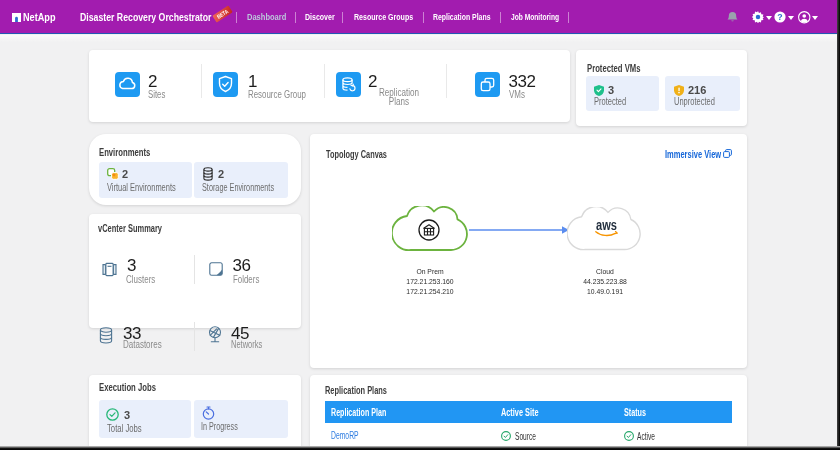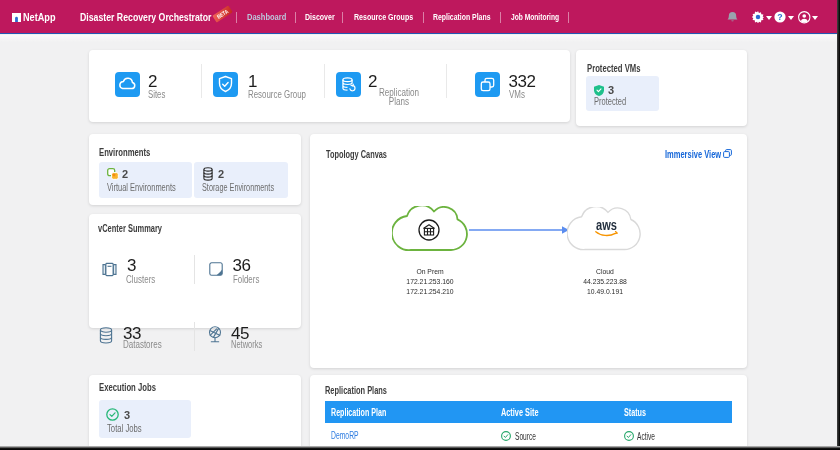--- a/index.html
+++ b/index.html
@@ -9,21 +9,21 @@
 .sx{transform:scaleX(var(--s,1));transform-origin:left center;white-space:nowrap;}
 .sxc{transform:scaleX(var(--s,1));transform-origin:center center;white-space:nowrap;}
 .ttl{position:absolute;font-size:11px;font-weight:bold;color:#3d3d3d;}
 .num{position:absolute;font-size:17px;color:#1d1d1d;letter-spacing:-0.5px;}
 .lbl{position:absolute;font-size:10px;color:#8a8a8a;}
 .bnum{position:absolute;font-size:11px;font-weight:bold;color:#4a4a4a;}
 .blbl{position:absolute;font-size:10px;color:#6c6c6c;}
 .bluebox{position:absolute;background:#e9effb;border-radius:3px;}
 .abs{position:absolute;}
 svg{display:block;}
-#nav{position:absolute;left:0;top:0;width:840px;height:34px;background:#be185d;border-bottom:1px solid #2258b4;}
+#nav{position:absolute;left:0;top:0;width:840px;height:34px;background:#a21caf;border-bottom:1px solid #2258b4;}
 #nav .item{position:absolute;top:0;height:34px;line-height:34px;color:#fff;font-size:9px;font-weight:bold;}
 #nav .sep{position:absolute;top:12px;width:1px;height:11px;background:rgba(255,255,255,.45);}
 #shadow{position:absolute;left:0;top:35px;width:840px;height:7px;background:linear-gradient(#fbfbfb,#f1f1f2);}
 #rightedge{position:absolute;right:0;top:0;width:3px;height:450px;background:linear-gradient(to right,#444,#000);z-index:50;}
 #bottombar{position:absolute;left:0;bottom:0;width:840px;height:4.5px;background:linear-gradient(#cfcfcf,#151515 60%,#000);z-index:50;}
 </style>
 </head>
 <body>
 <div id="nav">
 <svg class="abs" style="left:12px;top:12.5px" width="9" height="9" viewBox="0 0 9 9">
@@ -111,22 +111,31 @@
 <div class="card" style="left:576px;top:50px;width:171px;height:76px;">
   <div class="ttl sx" style="left:11px;top:12px;--s:.7;">Protected VMs</div>
   <div class="bluebox" style="left:10px;top:26px;width:73px;height:35px;">
     <svg class="abs" style="left:8px;top:9px" width="10" height="11" viewBox="0 0 10 11">
         <path d="M5 0 l5 1.8 v3.4 c0 3-2 5-5 5.8 c-3-.8-5-2.8-5-5.8 V1.8 Z" fill="#1ec08b"></path>
         <path d="M3 5.2 l1.4 1.4 2.6-2.8" fill="none" stroke="#fff" stroke-width="1.1" stroke-linecap="round" stroke-linejoin="round"></path>
       </svg>
     <div class="bnum" style="left:22px;top:8px;">3</div>
     <div class="blbl sx" style="left:8px;top:20px;--s:.75;">Protected</div>
   </div>
-</div>
-<div class="card" style="left:89px;top:134px;width:212px;height:71px;">
+  <div class="bluebox" style="left:89px;top:26px;width:75px;height:35px;">
+    <svg class="abs" style="left:9px;top:9px" width="10" height="11" viewBox="0 0 10 11">
+        <path d="M5 0 l5 1.8 v3.4 c0 3-2 5-5 5.8 c-3-.8-5-2.8-5-5.8 V1.8 Z" fill="#f0b018"></path>
+        <rect x="4.4" y="2.5" width="1.3" height="3.6" rx="0.6" fill="#fff"></rect>
+        <circle cx="5" cy="7.6" r="0.8" fill="#fff"></circle>
+      </svg>
+    <div class="bnum" style="left:23px;top:8px;">216</div>
+    <div class="blbl sx" style="left:9px;top:20px;--s:.75;">Unprotected</div>
+  </div>
+</div>
+<div class="card" style="left:89px;top:134px;width:212px;height:71px;border-radius:17px;">
   <div class="ttl sx" style="left:10px;top:12px;--s:.7;">Environments</div>
   <div class="bluebox" style="left:10px;top:28px;width:93px;height:36px;">
     <svg class="abs" style="left:8px;top:6px" width="12" height="12" viewBox="0 0 12 12">
         <rect x="0.7" y="0.7" width="7" height="7" rx="1.8" fill="#fff" stroke="#6cb33f" stroke-width="1.3"></rect>
         <rect x="4.6" y="4.6" width="6.7" height="6.7" rx="1.6" fill="#f9b32a" stroke="#fff" stroke-width="1"></rect>
         <rect x="5.8" y="5.8" width="2.4" height="2.4" rx="0.4" fill="#f28c13"></rect>
       </svg>
     <div class="bnum" style="left:23px;top:6px;">2</div>
     <div class="blbl sx" style="left:8px;top:20px;--s:.746;">Virtual Environments</div>
   </div>
@@ -221,20 +230,30 @@
 <div class="card" style="left:89px;top:375px;width:212px;height:71px;border-bottom-left-radius:0;border-bottom-right-radius:0;">
   <div class="ttl sx" style="left:10px;top:6px;--s:.7;">Execution Jobs</div>
   <div class="bluebox" style="left:10px;top:25px;width:92px;height:38px;">
     <svg class="abs" style="left:7px;top:8px" width="13" height="13" viewBox="0 0 13 13">
         <circle cx="6.5" cy="6.5" r="5.7" fill="none" stroke="#27b878" stroke-width="1.3"></circle>
         <path d="M4 6.6 l1.8 1.8 3.2-3.6" fill="none" stroke="#27b878" stroke-width="1.2" stroke-linecap="round" stroke-linejoin="round"></path>
       </svg>
     <div class="bnum" style="left:25px;top:9px;">3</div>
     <div class="blbl sx" style="left:8px;top:23px;--s:.77;">Total Jobs</div>
   </div>
+  <div class="bluebox" style="left:105px;top:25px;width:94px;height:38px;">
+    <svg class="abs" style="left:8px;top:6px" width="13" height="14" viewBox="0 0 13 14">
+        <g fill="none" stroke="#4a6ee0" stroke-width="1.2">
+          <circle cx="6.5" cy="8" r="5.2"></circle>
+          <path d="M5 1 h3 M6.5 1.2 v1.6" stroke-linecap="round"></path>
+          <path d="M6.5 8 L4.2 5.9" stroke-linecap="round"></path>
+        </g>
+      </svg>
+    <div class="blbl sx" style="left:7px;top:21px;--s:.72;">In Progress</div>
+  </div>
 </div>
 <div class="card" style="left:310px;top:375px;width:437px;height:71px;border-bottom-left-radius:0;border-bottom-right-radius:0;">
   <div class="ttl sx" style="left:15px;top:8.5px;--s:.676;">Replication Plans</div>
   <div class="abs" style="left:15px;top:26px;width:407px;height:22px;background:#2196f3;"></div>
   <div class="abs sx" style="left:20.5px;top:31.5px;font-size:10px;font-weight:bold;color:#fff;--s:.71;">Replication Plan</div>
   <div class="abs sx" style="left:191px;top:31.5px;font-size:10px;font-weight:bold;color:#fff;--s:.733;">Active Site</div>
   <div class="abs sx" style="left:314px;top:31.5px;font-size:10px;font-weight:bold;color:#fff;--s:.72;">Status</div>
   <div class="abs sx" style="left:20.5px;top:55px;font-size:10px;color:#2f7de1;--s:.68;">DemoRP</div>
   <svg class="abs" style="left:191px;top:56px" width="10" height="10" viewBox="0 0 10 10">
       <circle cx="5" cy="5" r="4.4" fill="none" stroke="#27a86b" stroke-width="1.1"></circle>

